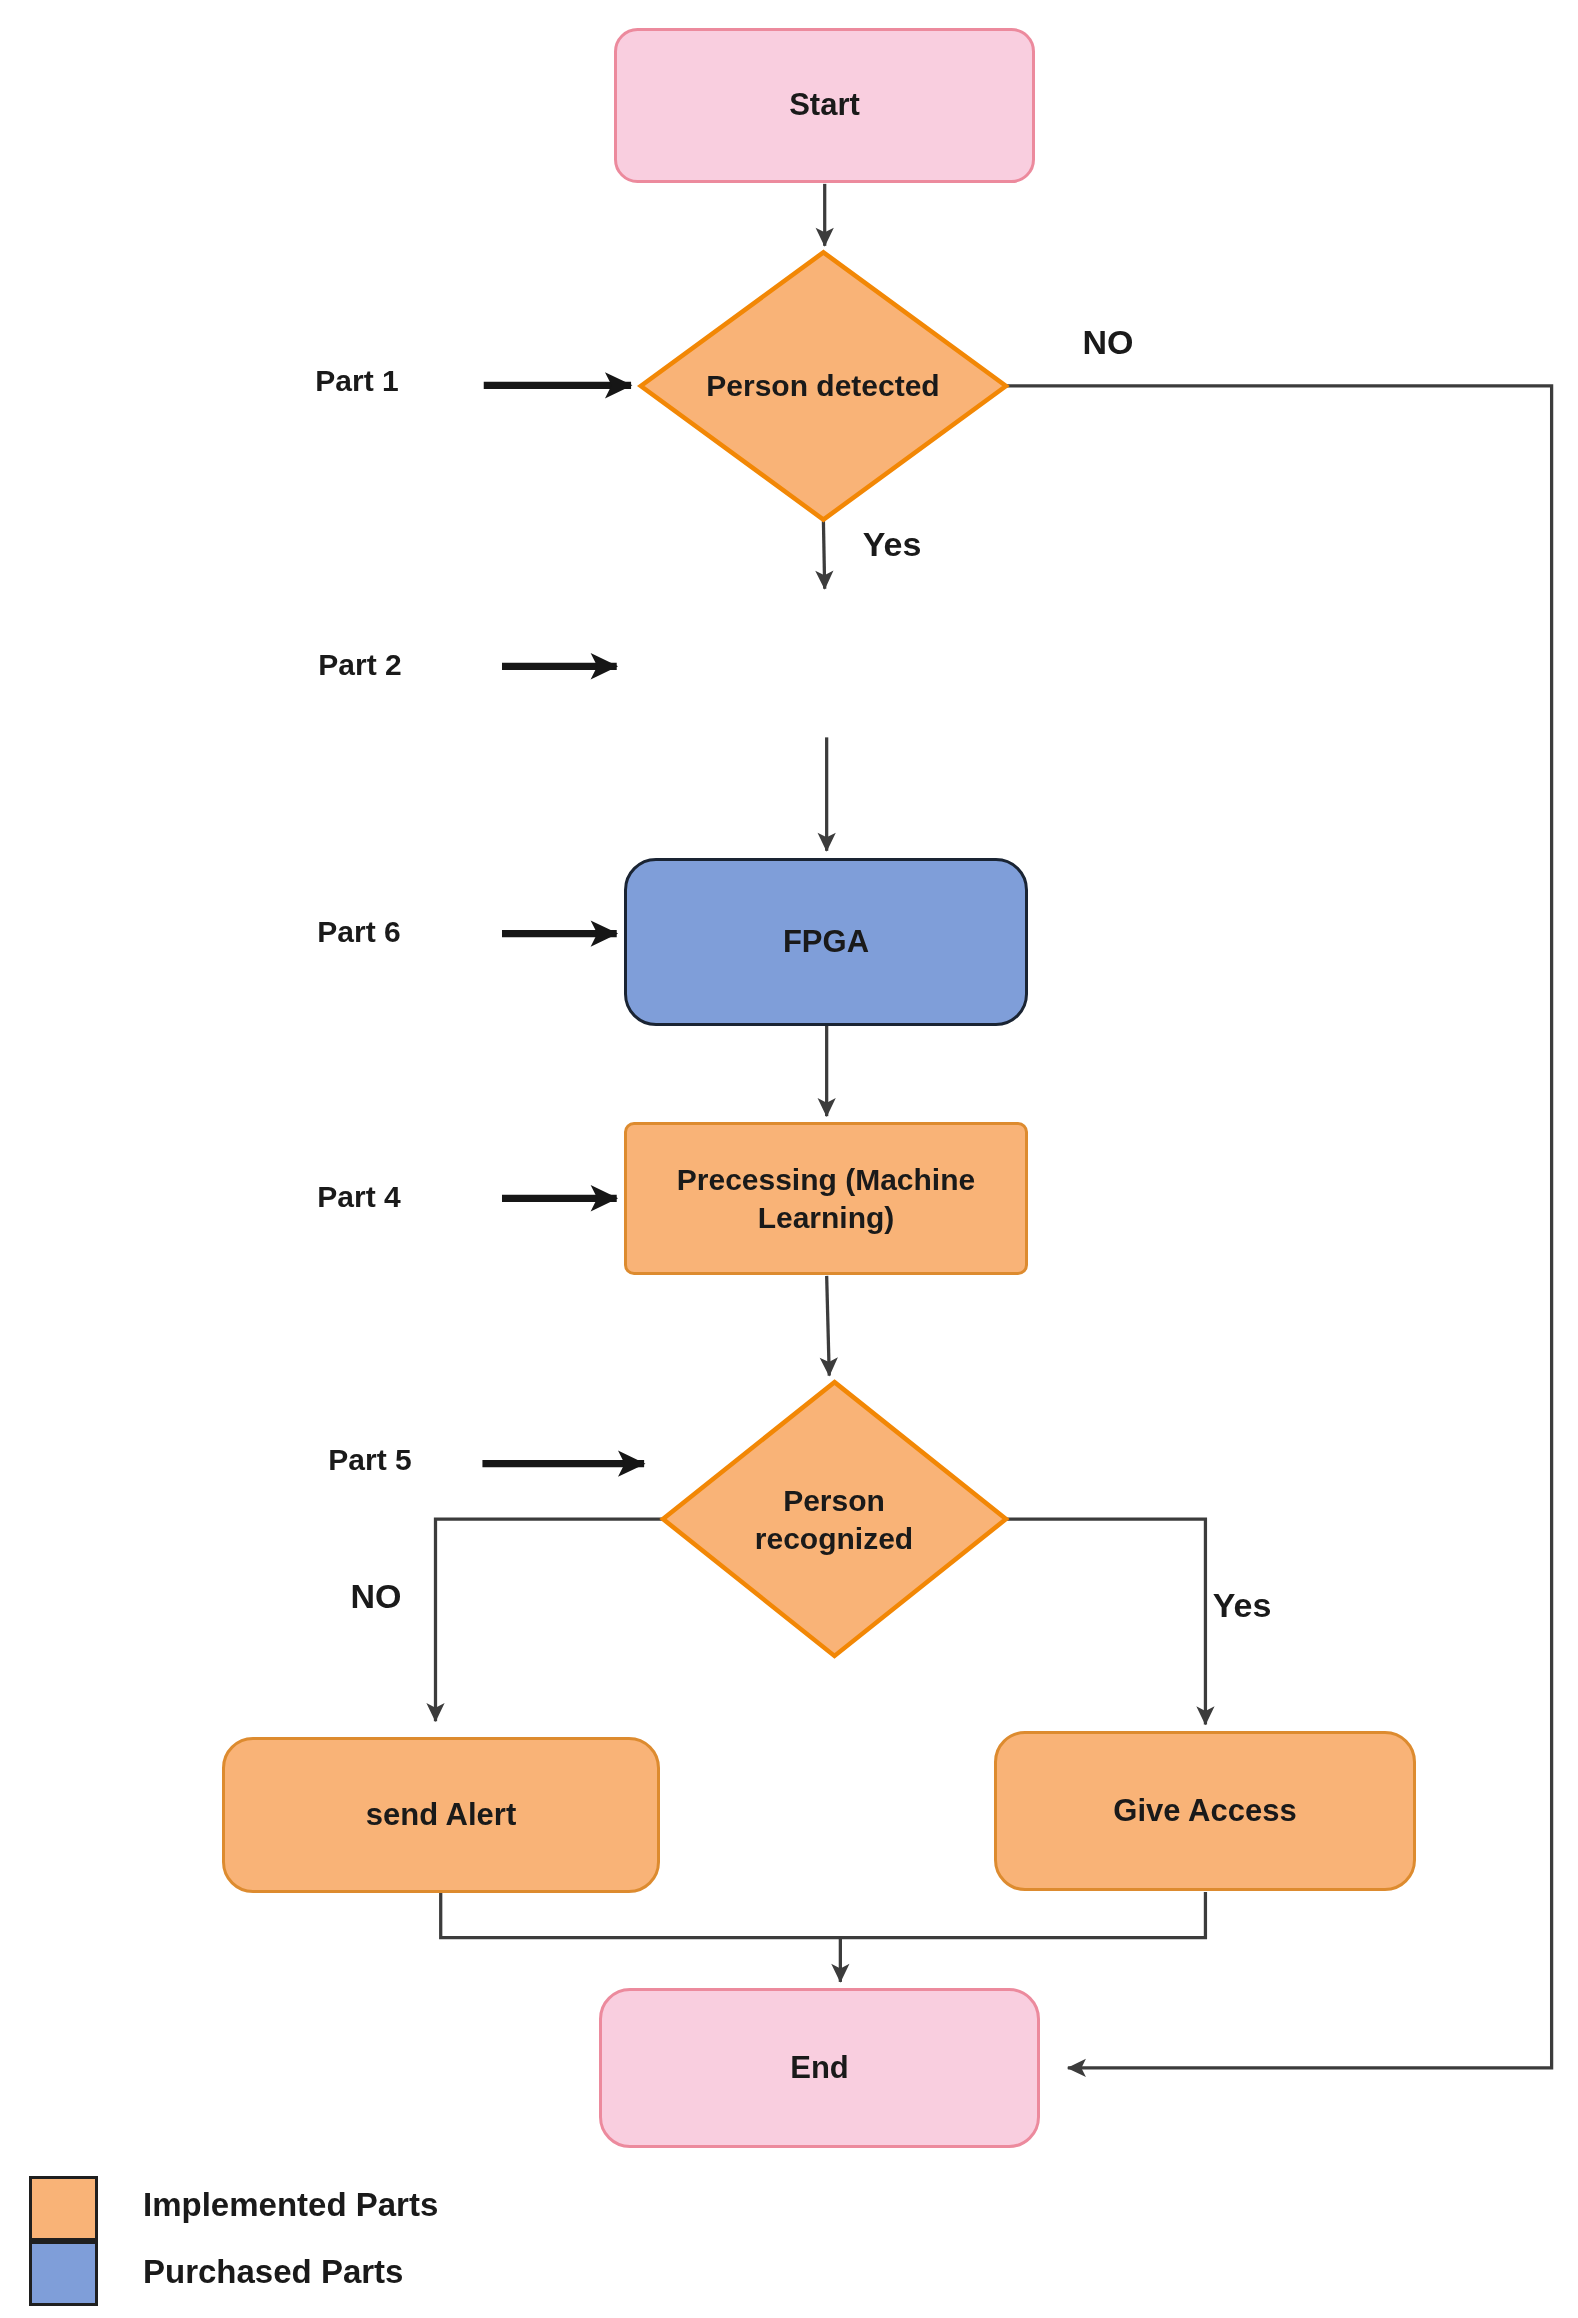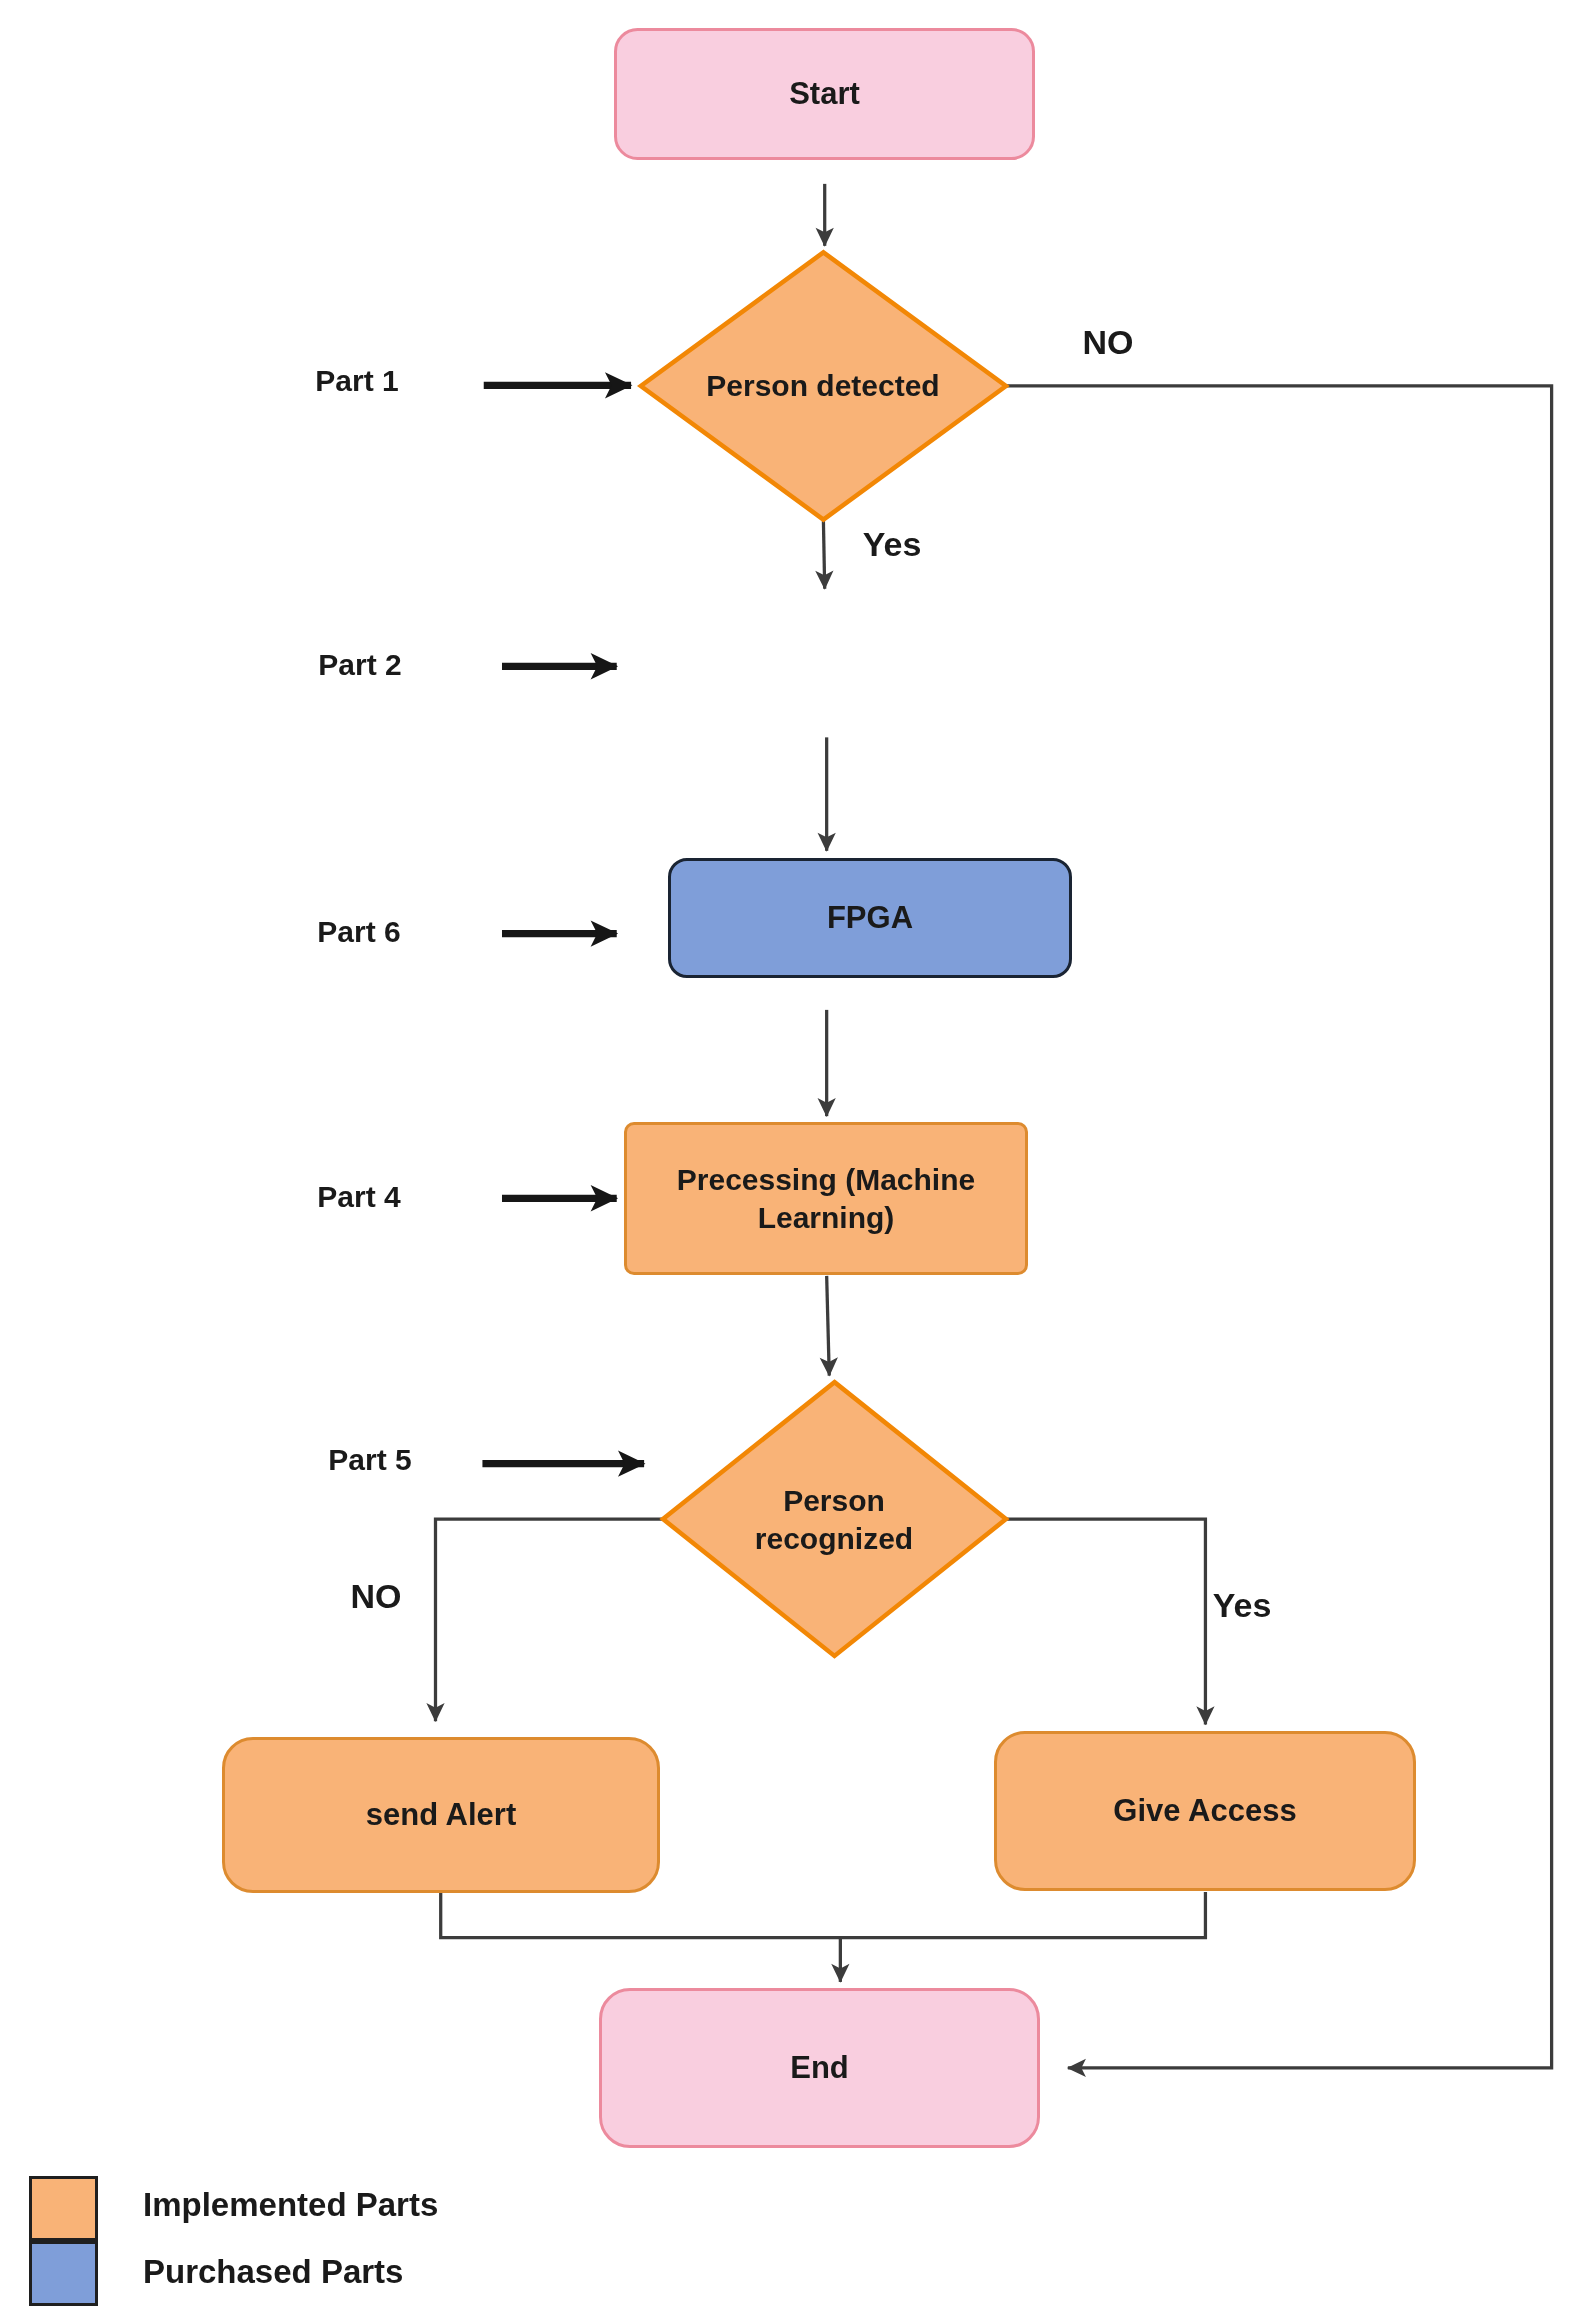--- a/index.html
+++ b/index.html
@@ -81,26 +81,26 @@
     <path class="edge thick" d="M 770 1432 L 946 1432" marker-end="url(#arrowThick)"></path>
     <path class="edge thick" d="M 770 1838 L 946 1838" marker-end="url(#arrowThick)"></path>
     <path class="edge thick" d="M 740 2245 L 988 2245" marker-end="url(#arrowThick)"></path>
 
     <polygon class="diamond-shape" points="1263,387 1543,592 1263,797 983,592"></polygon>
     <polygon class="diamond-shape" points="1280,2120 1543,2330 1280,2540 1017,2330"></polygon>
   </svg>
 
   <div class="layer nodes">
 
-    <div class="node pink" style="left:614px;top:28px;width:421px;height:132px;border-radius:23.5px;">
+    <div class="node pink" style="left:614px;top:28px;width:421px;height:155px;border-radius:23.5px;">
       <span>Start</span>
     </div>
 
 
-    <div class="node blue" style="left:624px;top:858px;width:404px;height:120px;border-radius:19px;margin-left:44px;">
+    <div class="node blue" style="left:624px;top:858px;width:404px;height:168px;border-radius:32px;">
       <span>FPGA</span>
     </div>
 
     <div class="node orange" style="left:624px;top:1122px;width:404px;height:153px;border-radius:10px;">
       <span class="two-line" style="display:inline-block;width:365px;">Precessing (Machine Learning)</span>
     </div>
 
     <div class="node orange" style="left:222px;top:1737px;width:438px;height:156px;border-radius:31px;">
       <span>send Alert</span>
     </div>

